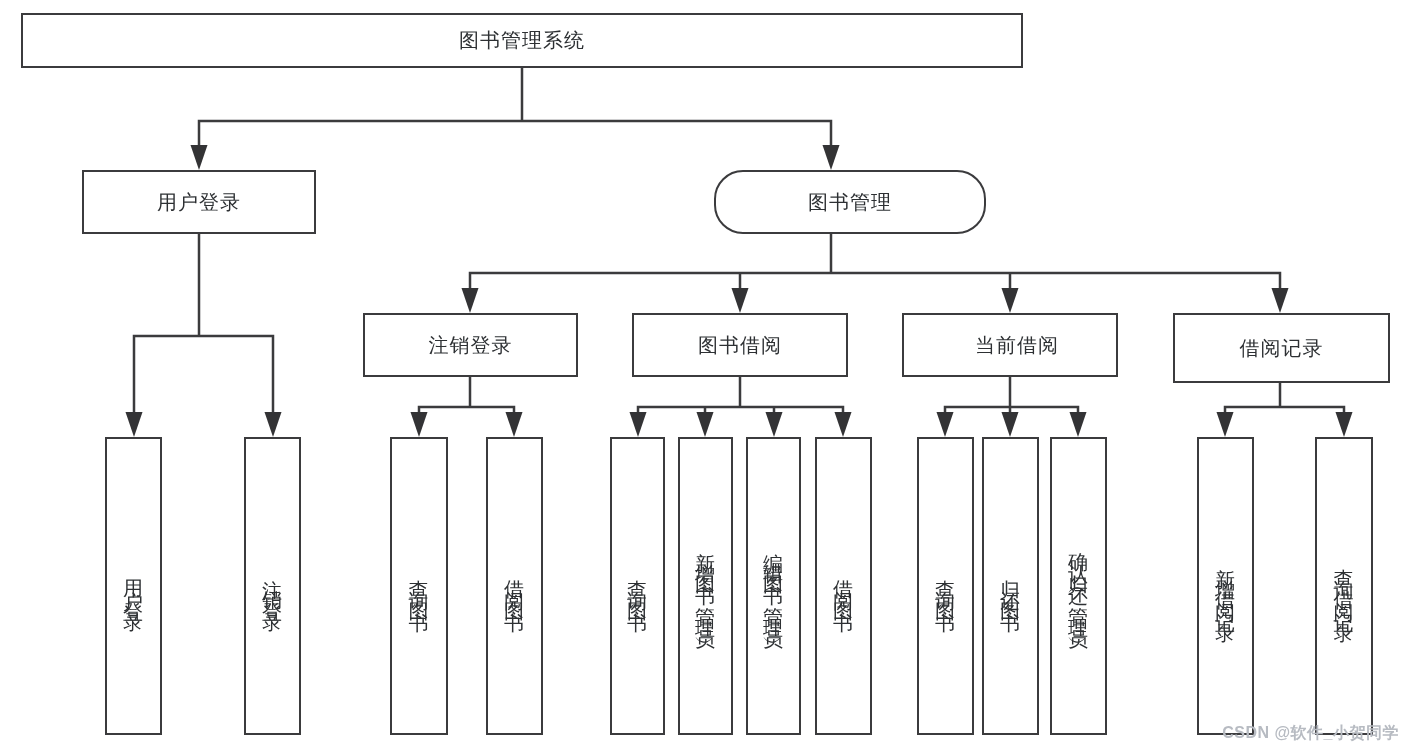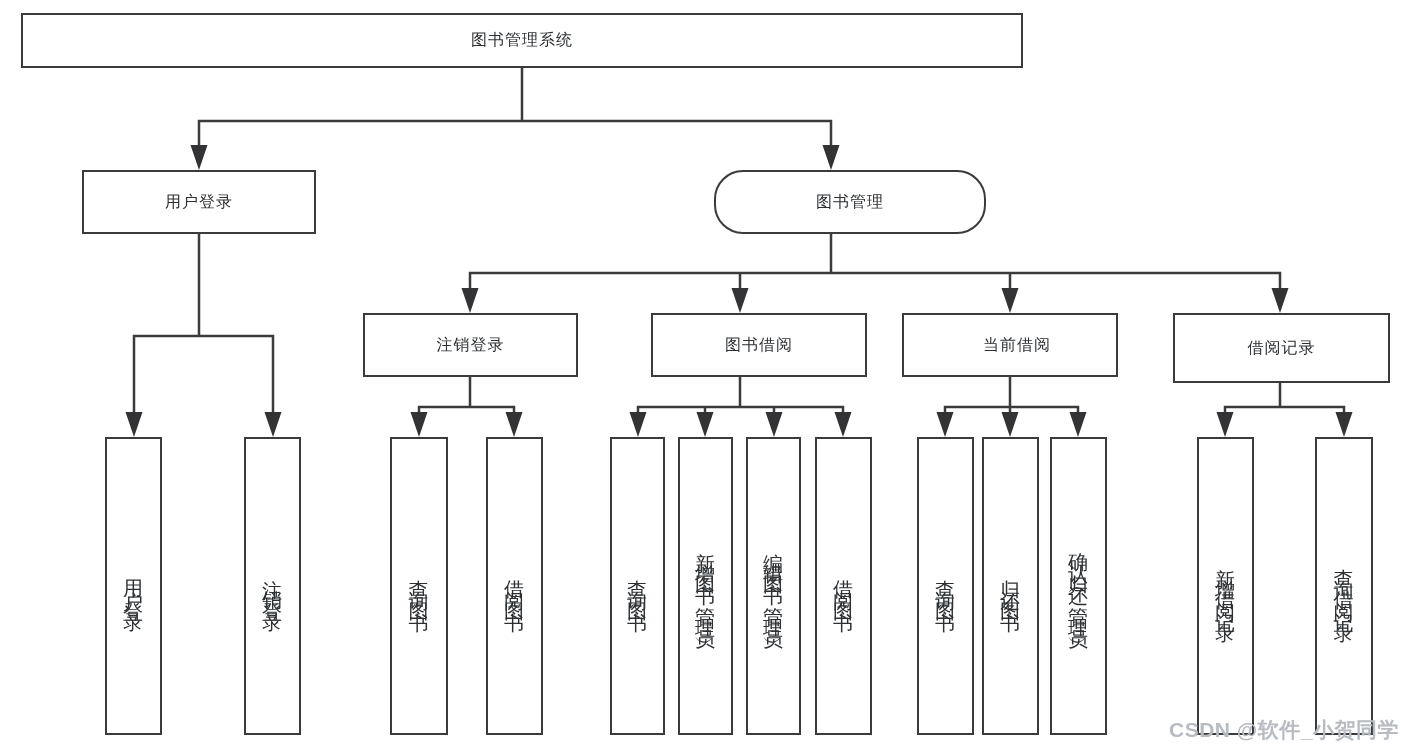--- a/index.html
+++ b/index.html
@@ -5,30 +5,30 @@
   html,body{margin:0;padding:0;background:#ffffff;}
   .stage{
     position:relative;width:1405px;height:747px;background:#ffffff;overflow:hidden;
     font-family:"Liberation Sans","DejaVu Sans",sans-serif;
   }
   .wires{position:absolute;left:0;top:0;z-index:1;}
   .node{
     position:absolute;box-sizing:border-box;background:#ffffff;
     border:2.5px solid #3b3b3d;color:#2d3033;
     display:flex;align-items:center;justify-content:center;
-    font-size:16px;letter-spacing:1px;z-index:2;
+    font-size:20px;letter-spacing:1px;z-index:2;
   }
   .leaf{font-size:20px;}
   .vtext{
     writing-mode:vertical-rl;text-orientation:mixed;
     line-height:1;letter-spacing:11px;
   }
   .watermark{
     position:absolute;right:6px;bottom:3px;z-index:10;
-    font-size:21px;font-weight:600;color:#b7bbc2;letter-spacing:0.5px;
+    font-size:16px;font-weight:600;color:#b7bbc2;letter-spacing:0.5px;
     font-family:"Liberation Sans","DejaVu Sans",sans-serif;
   }
 </style>
 </head>
 <body>
 
 <div class="stage">
 
   <svg class="wires" width="1405" height="747" viewBox="0 0 1405 747">
     <g stroke="#3b3b3d" stroke-width="2.5" fill="none" stroke-linecap="square">
@@ -70,21 +70,21 @@
   <div class="node" style="left:82px;top:170px;width:234px;height:64px;">
     <span>用户登录</span>
   </div>
   <div class="node" style="left:714px;top:170px;width:272px;height:64px;border-radius:29px;">
     <span>图书管理</span>
   </div>
 
   <div class="node" style="left:363px;top:313px;width:215px;height:64px;">
     <span>注销登录</span>
   </div>
-  <div class="node" style="left:632px;top:313px;width:216px;height:64px;margin-left:19px;">
+  <div class="node" style="left:632px;top:313px;width:216px;height:64px;">
     <span>图书借阅</span>
   </div>
   <div class="node" style="left:902px;top:313px;width:216px;height:64px;padding-left:14px;">
     <span>当前借阅</span>
   </div>
   <div class="node" style="left:1173px;top:313px;width:217px;height:70px;">
     <span>借阅记录</span>
   </div>
 
   <div class="node leaf" style="left:105px;top:437px;width:57px;height:298px;">

